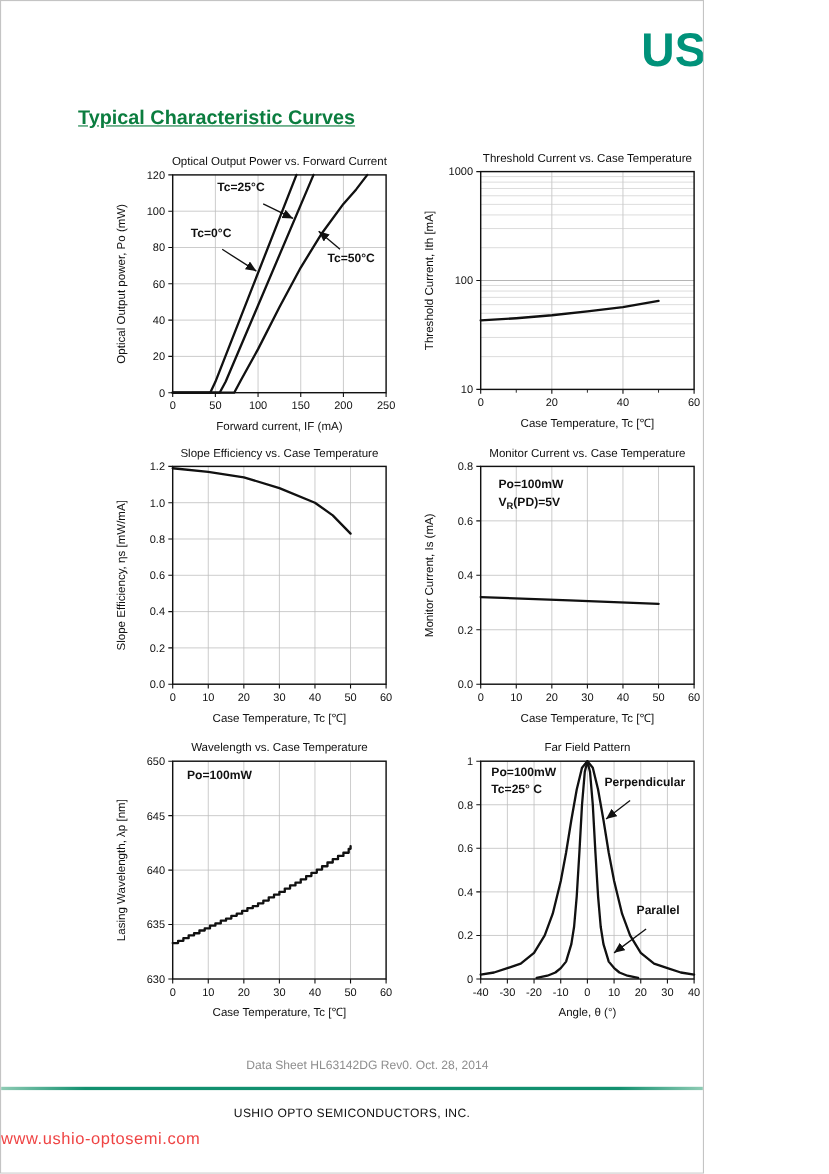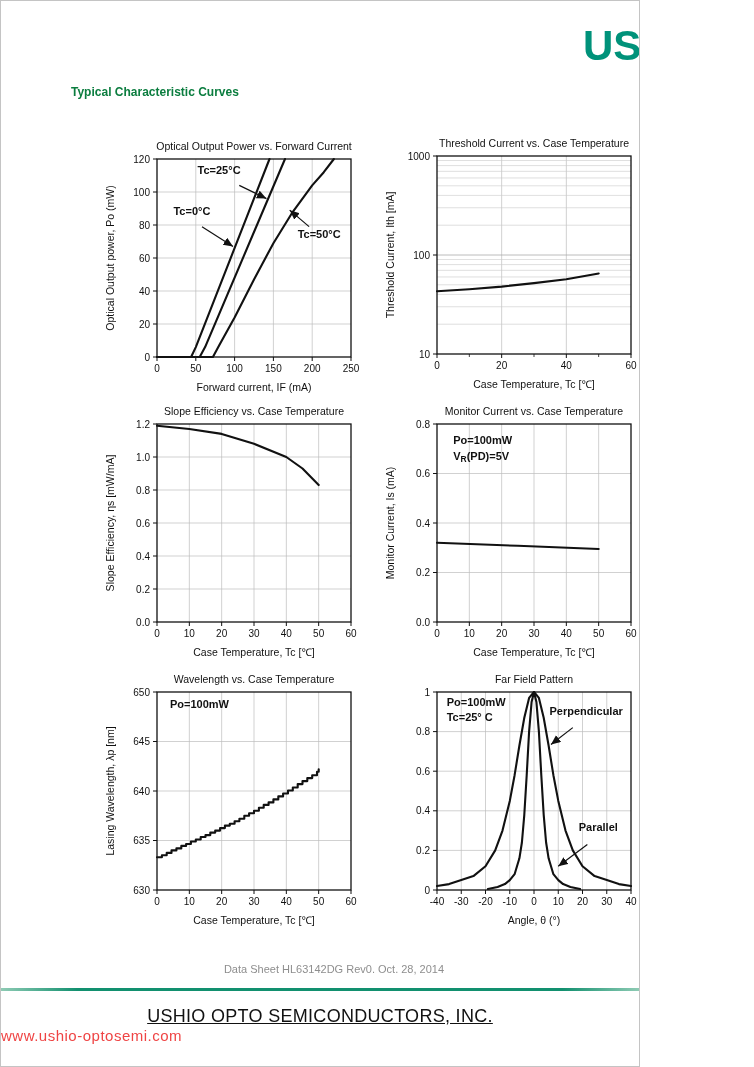--- a/index.html
+++ b/index.html
@@ -1,30 +1,30 @@
 <!DOCTYPE html>
 <html><head>
 <meta charset="utf-8">
 <style>
   html,body{margin:0;padding:0;background:#fff;}
   .page{position:relative;width:640px;height:1067px;background:#fff;border:1px solid #c4c4c4;
         box-sizing:border-box;overflow:hidden;font-family:"Liberation Sans",sans-serif;}
   .logo{position:absolute;left:582px;top:20px;font-size:42px;font-weight:bold;
         letter-spacing:0px;transform:scaleY(1.02);transform-origin:top left;}
-  .section-title{position:absolute;left:70px;top:84px;margin:0;font-size:12px;font-weight:bold;}
+  .section-title{position:absolute;left:70px;top:96px;margin:0;font-size:18px;font-weight:bold;text-decoration:underline;}
   .chart{position:absolute;width:280px;height:265px;}
   #c1{left:100px;top:136px}
   #c2{left:380px;top:133px}
   #c3{left:100px;top:401px}
   #c4{left:380px;top:401px}
   #c5{left:100px;top:669px}
   #c6{left:380px;top:669px}
   .ds-line{position:absolute;left:0;right:0;top:962px;text-align:center;font-size:11px;color:#8e8e8e;padding-left:28px;}
   .green-rule{position:absolute;left:0;top:987px;width:100%;height:3px;}
-  .company{position:absolute;left:0;right:0;top:1005px;text-align:center;font-size:18px;color:#111;letter-spacing:.3px;text-decoration:underline;}
+  .company{position:absolute;left:0;right:0;top:1005px;text-align:center;font-size:11px;color:#111;letter-spacing:.3px;}
   .website{position:absolute;left:0;right:0;top:1026px;font-size:15px;color:#ef4444;letter-spacing:.5px;}
   
   .tick{font:10px "Liberation Sans",sans-serif;fill:#111;}
   .ctitle{font:10.5px "Liberation Sans",sans-serif;fill:#111;}
   .alabel{font:10.5px "Liberation Sans",sans-serif;fill:#111;}
   .ann{font:10.5px "Liberation Sans",sans-serif;fill:#111;}
   .ann.bold{font-weight:bold;font-size:11px;}
 </style>
 </head>
 <body>

